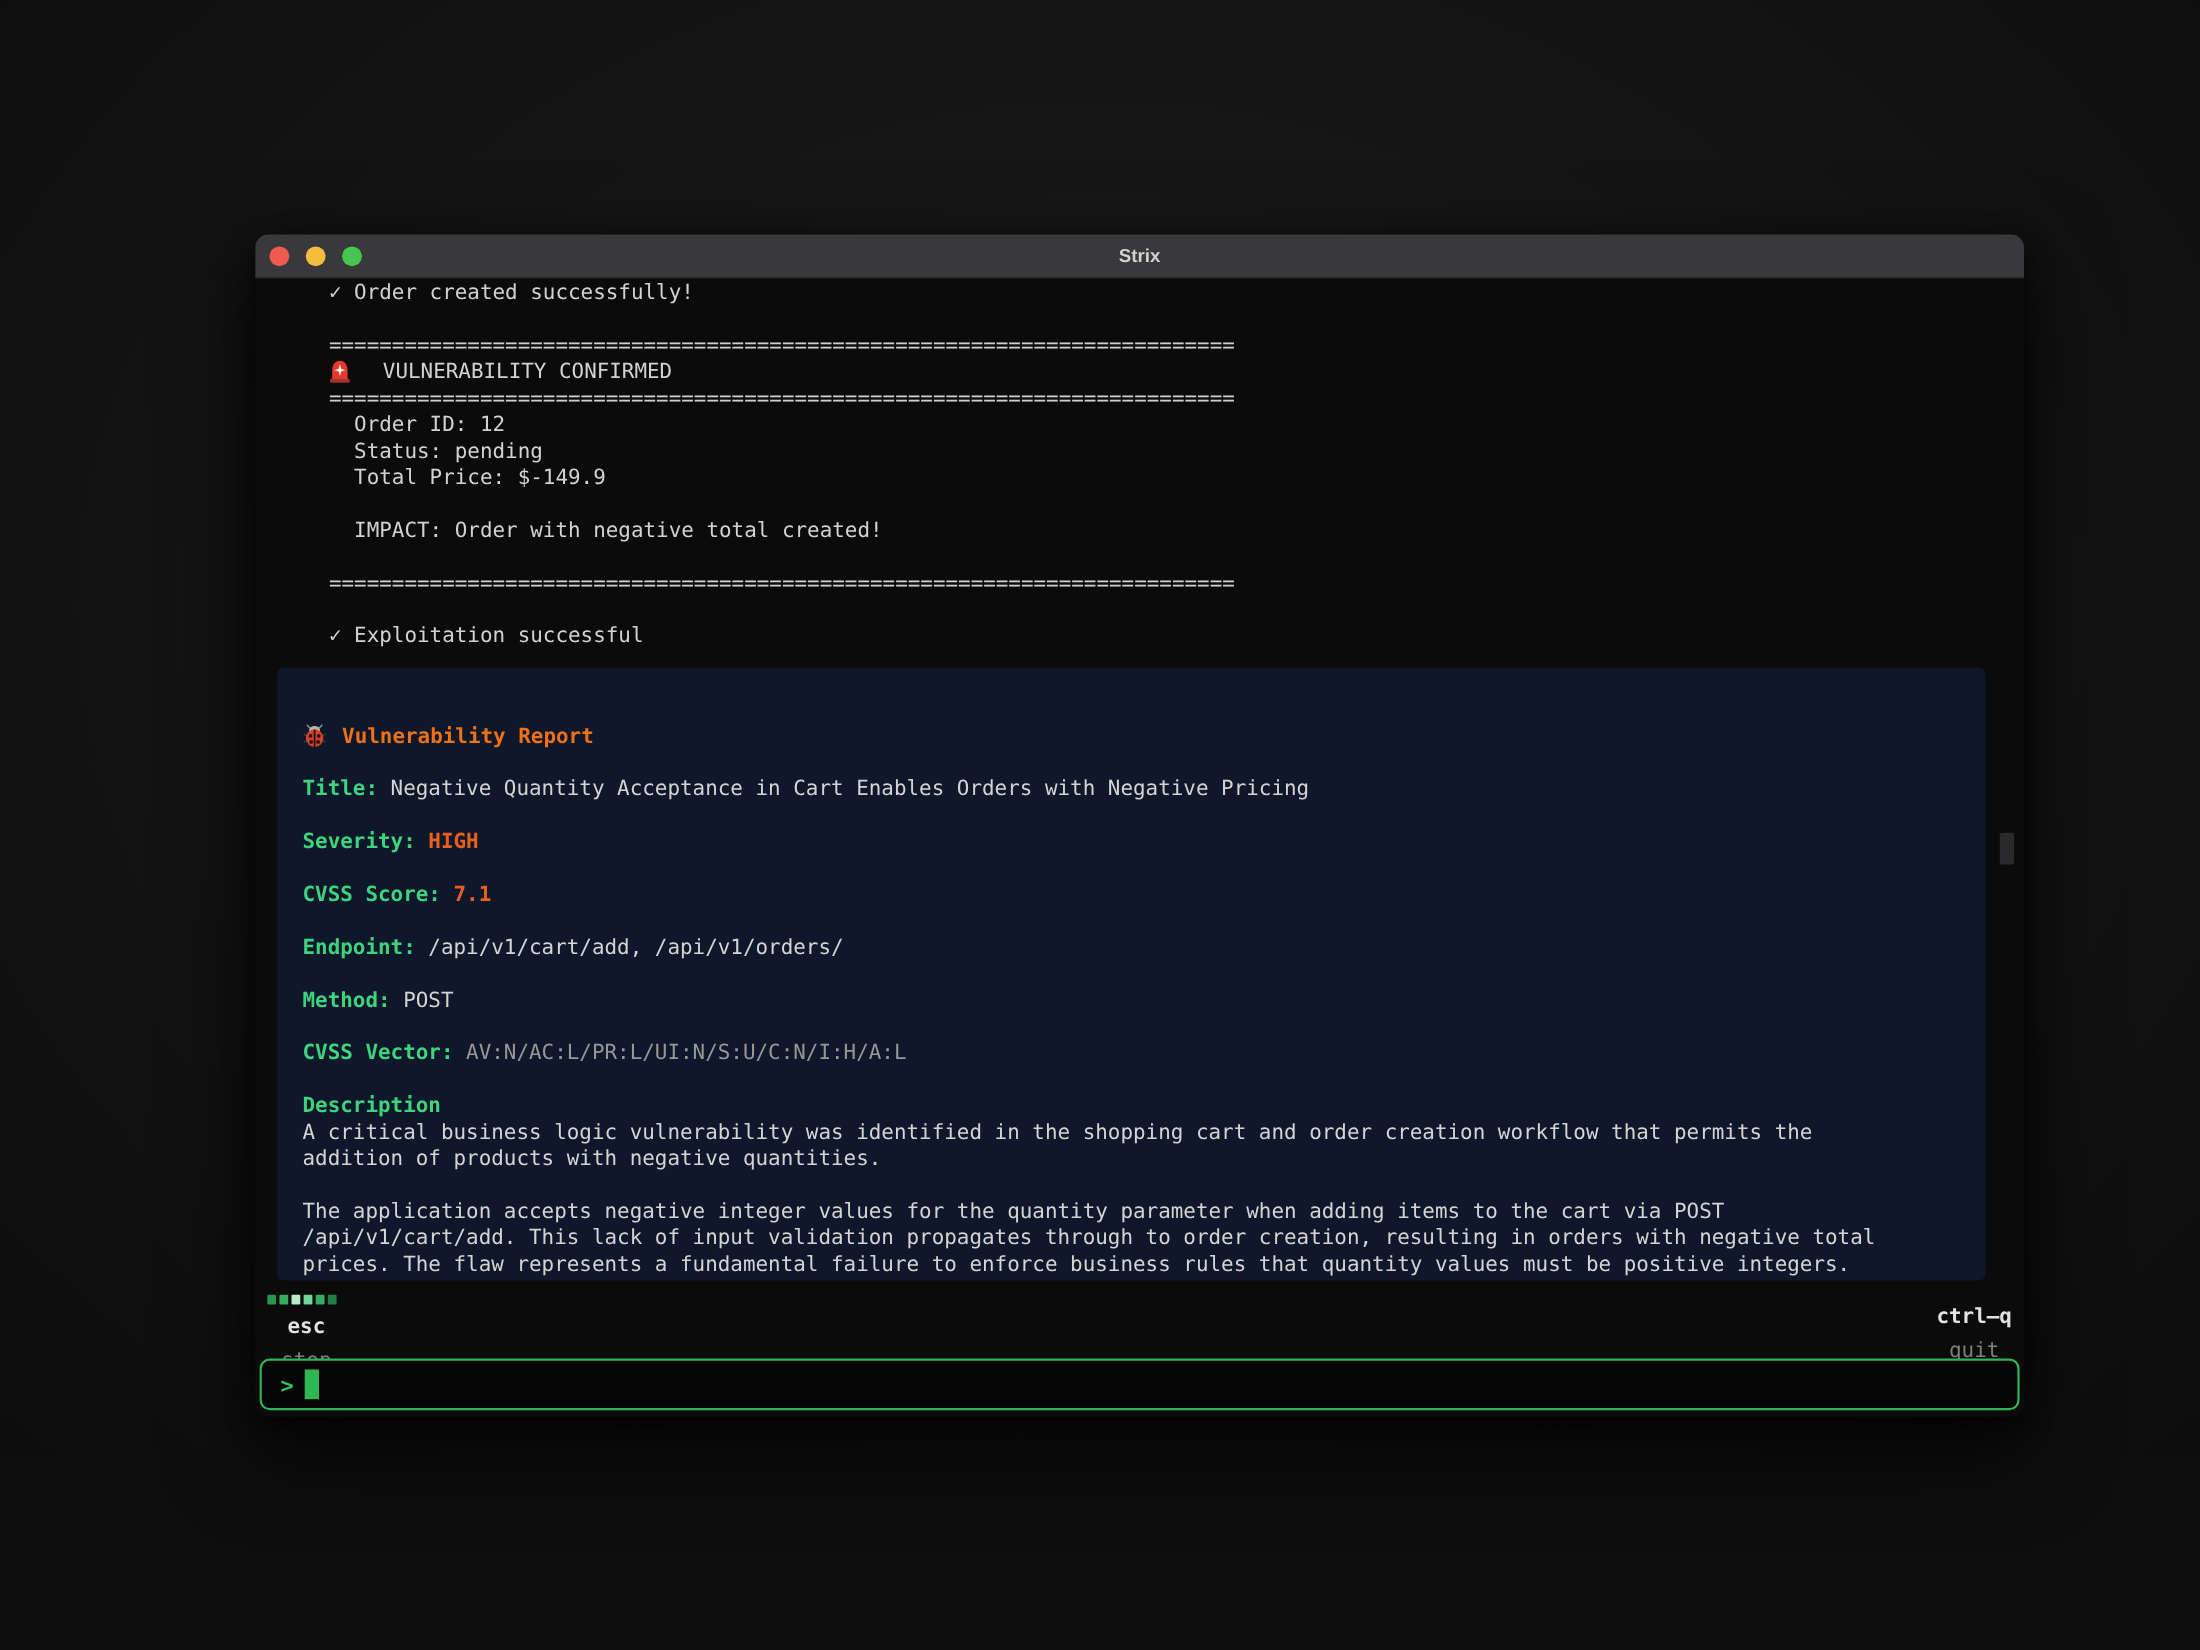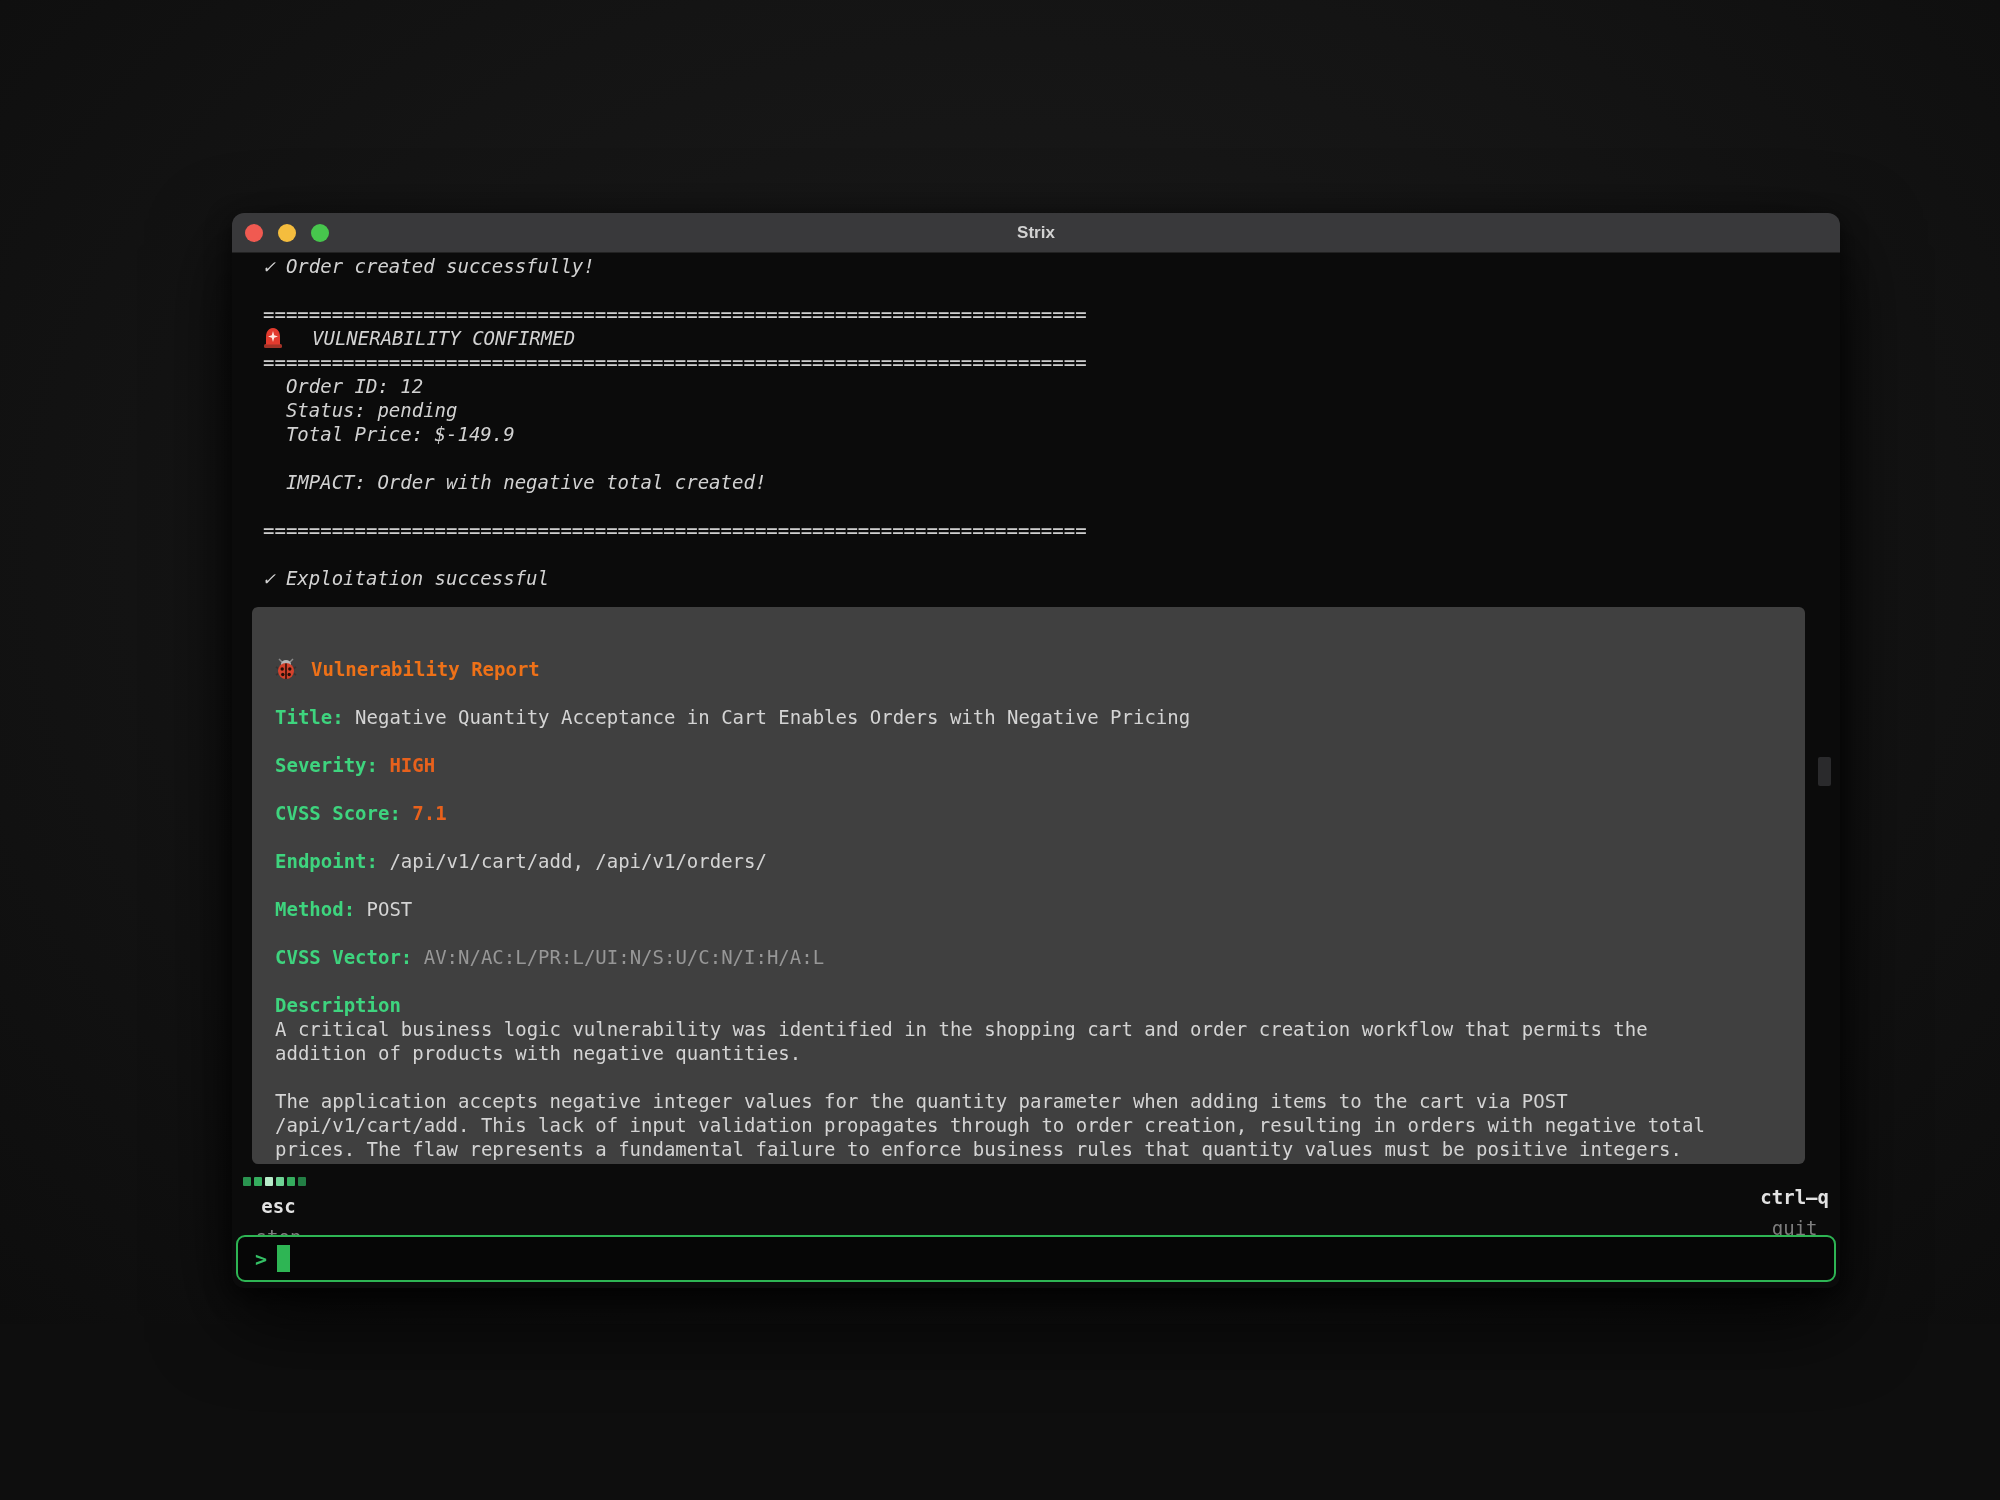--- a/index.html
+++ b/index.html
@@ -30,30 +30,30 @@
   .light.green  { background:#47c64d; }
   .titlebar .title {
     position:absolute; left:0; right:0; text-align:center;
     font-family:"Liberation Sans",sans-serif; font-weight:700;
     font-size:17px; color:#d2d2d2; pointer-events:none;
   }
   .content {
     position:absolute; left:0; top:41px; width:100%; height:957px; overflow:hidden;
     font-size:19px; line-height:24px; color:#d2d2d2;
   }
-  .line { margin-left:31px; white-space:pre;font-style:italic; }
+  .line { margin-left:67px; white-space:pre; }
   .line.sep { letter-spacing:0; color:#cfcfcf; }
   .blank-above { margin-top:24px; }
   .alert-row { display:flex; align-items:center; gap:29px; }
   .alert-row .icon { width:20px; height:22px; flex:0 0 auto; }
 
   
   .panel {
     margin:17px 0 0 20px; width:1553px; height:557px;
-    background:#404040; border-radius:6px; overflow:hidden;
+    background:#0f172a; border-radius:6px; overflow:hidden;
     padding:50px 40px 0 23px;
   }
   .panel .inner { max-width:1460px; }
   .prow { margin-bottom:24px; }
   .prow.header { display:flex; align-items:center; gap:14px; }
   .prow.header .icon { width:22px; height:22px; flex:0 0 auto; }
   .lbl { color:#3ed47e; font-weight:700;margin-top:10px; }
   .report-title { color:#ee7118; font-weight:700; }
   .sev-high, .cvss-num { color:#e8611c; font-weight:700; }
   .val { color:#d4d4d4; }

